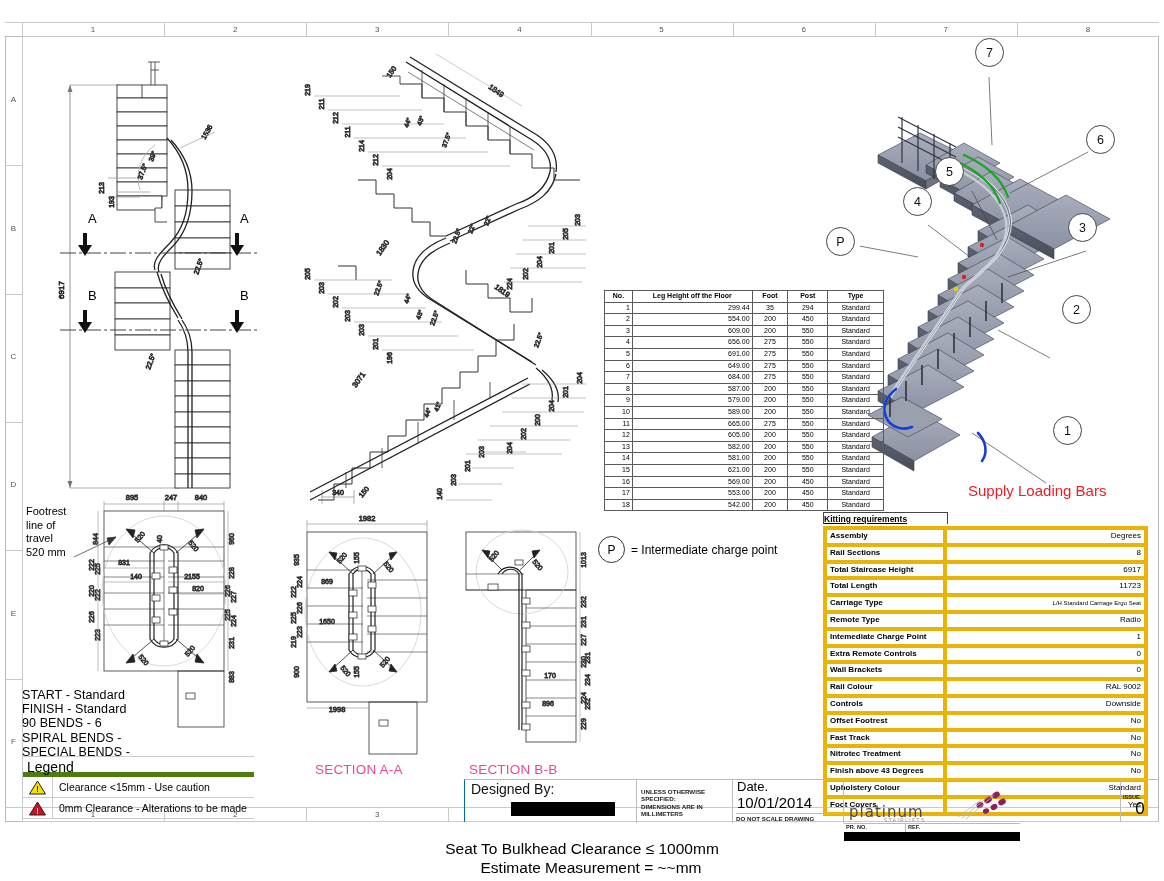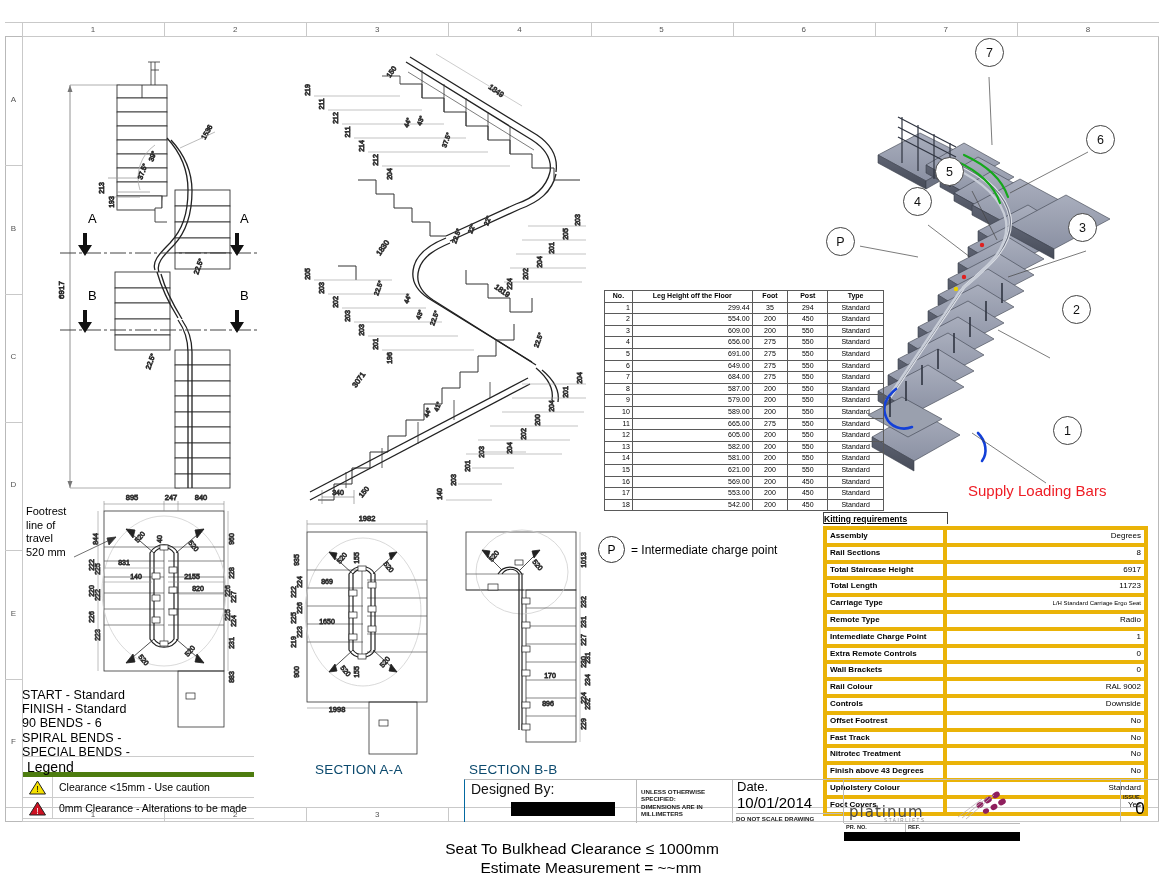--- a/index.html
+++ b/index.html
@@ -197,21 +197,21 @@
     font-size: 10.5px;
     padding-left: 6px;
     color: #000;
     white-space: nowrap;
   }
 
   
   .section-title {
     position: absolute;
     font-size: 13.5px;
-    color: #0c4a6e;
+    color: #ec4899;
     letter-spacing: 0.2px;
   }
 
   
   #p-legend {
     position: absolute;
     left: 598px; top: 536px;
     display: flex; align-items: center;
     font-size: 12px;
   }

